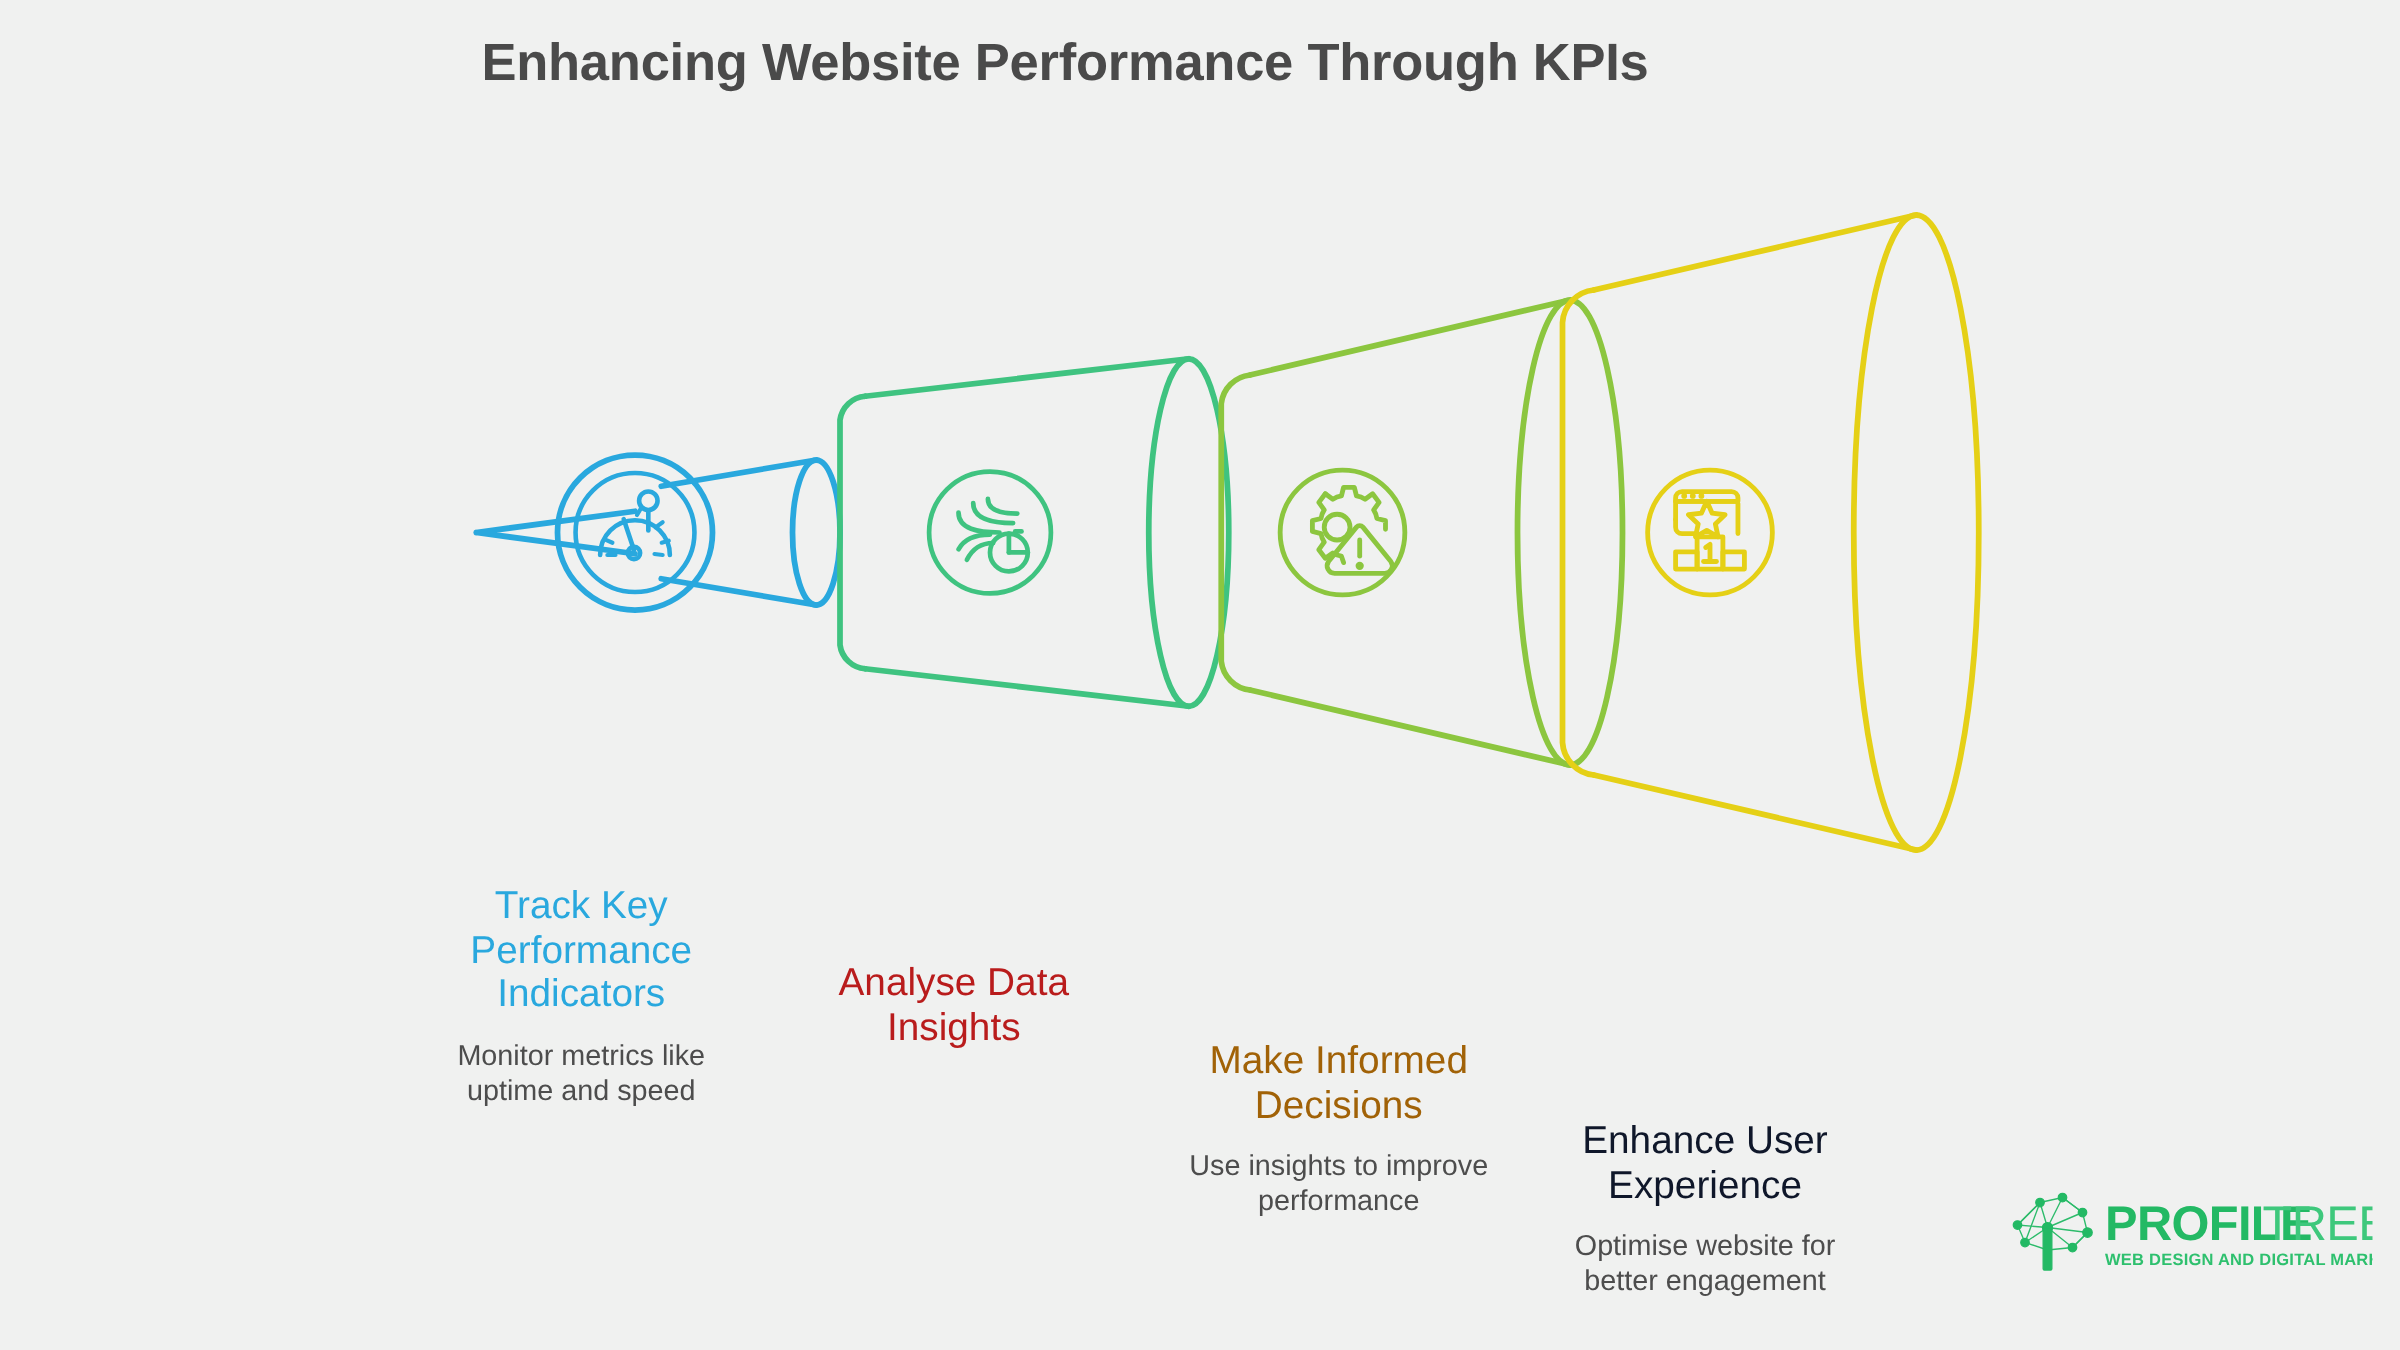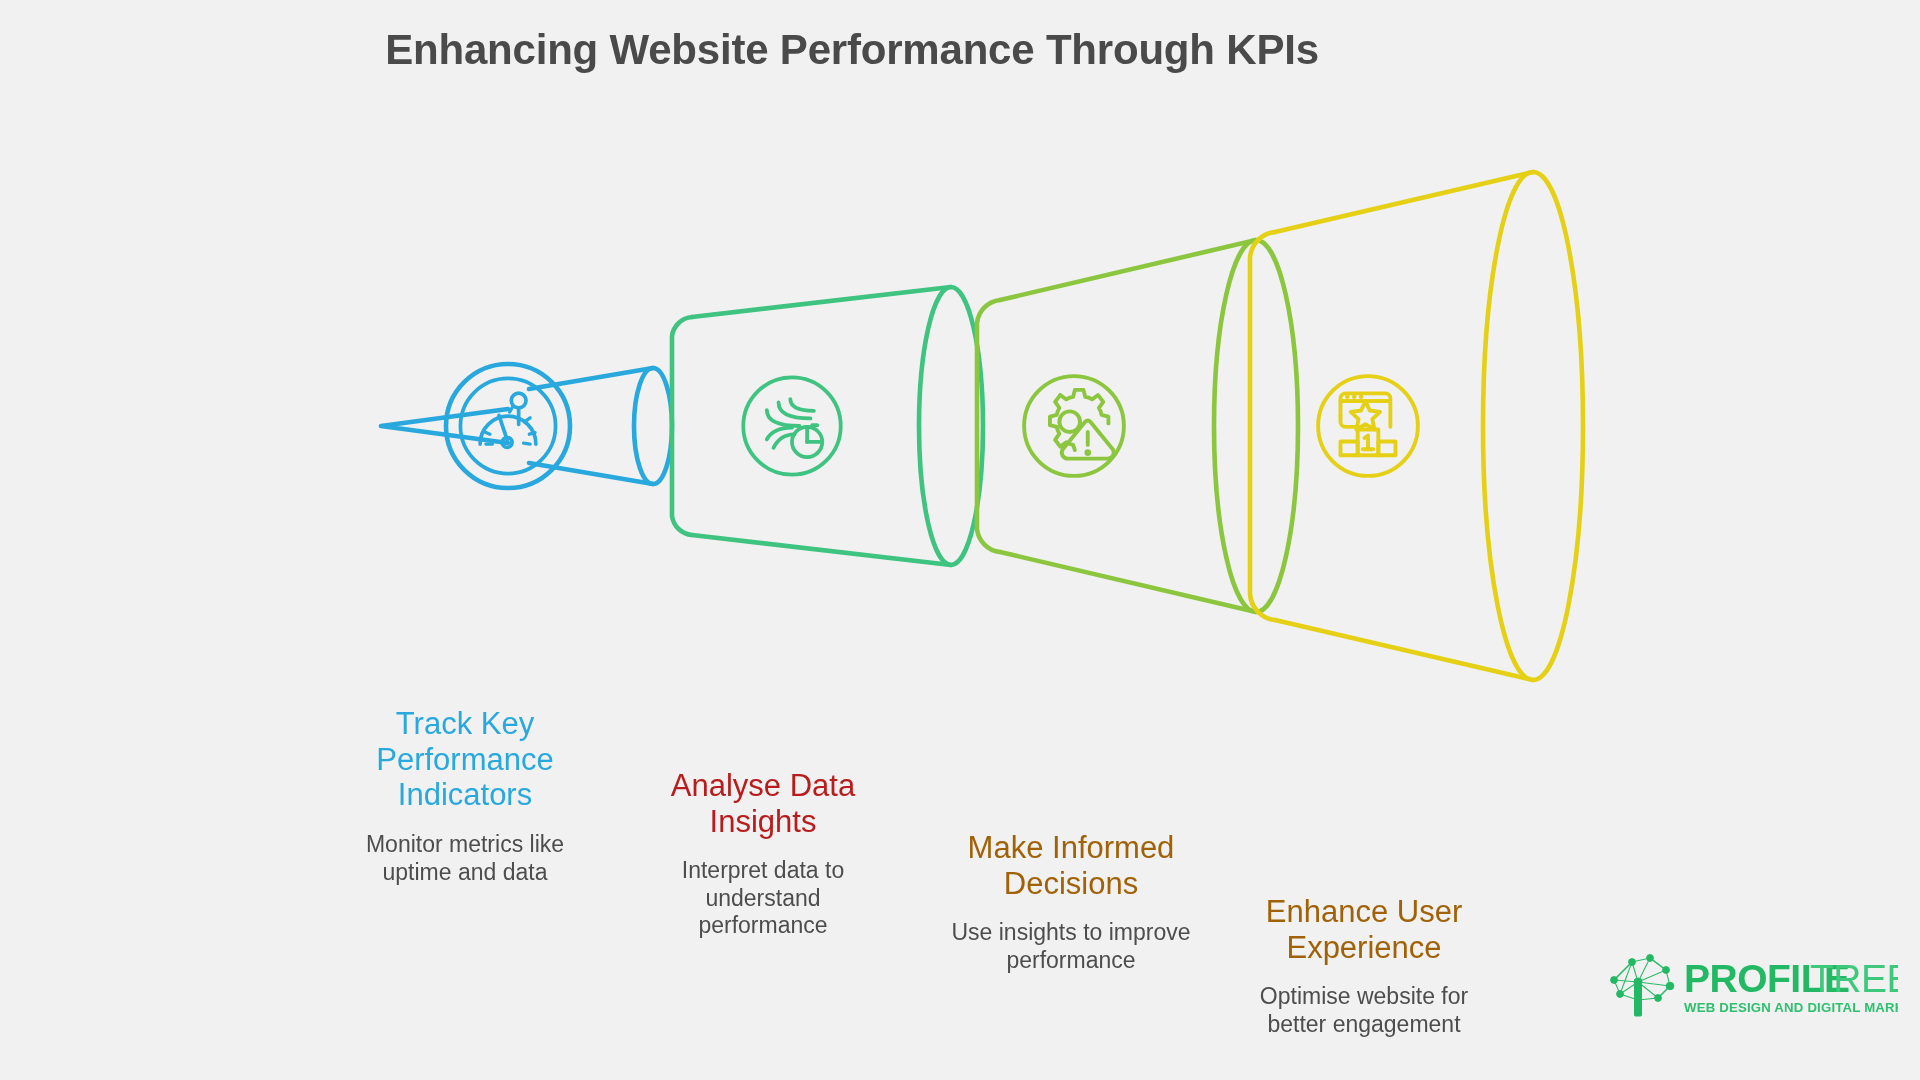--- a/index.html
+++ b/index.html
@@ -187,35 +187,34 @@
       <path d="M 1275 232 L 1533 172 M 1275 620 L 1533 680"></path>
       <ellipse cx="1533" cy="426" rx="50" ry="254"></ellipse>
     </g>
     <g transform="translate(1368,426) scale(0.86)">
       <use href="#ic-award" fill="#e5d016" stroke="#e5d016"></use>
     </g>
   </svg>
 
   <div class="caption-block" id="cap-0">
     <div class="caption-title" style="color:#29a8de">Track Key Performance Indicators</div>
-    <div class="caption-desc">Monitor metrics like uptime and data</div>
+    <div class="caption-desc">Monitor metrics like uptime and speed</div>
   </div>
 
   <div class="caption-block" id="cap-1">
     <div class="caption-title" style="color:#b91c1c">Analyse Data Insights</div>
-    <div class="caption-desc">Interpret data to understand performance</div>
   </div>
 
   <div class="caption-block" id="cap-2">
     <div class="caption-title" style="color:#a16207">Make Informed Decisions</div>
     <div class="caption-desc">Use insights to improve performance</div>
   </div>
 
   <div class="caption-block" id="cap-3">
-    <div class="caption-title" style="color:#a16207">Enhance User Experience</div>
+    <div class="caption-title" style="color:#0f172a">Enhance User Experience</div>
     <div class="caption-desc">Optimise website for better engagement</div>
   </div>
 
   <svg id="brand-logo" viewBox="0 0 300 78">
     <g fill="#23b964" stroke="#23b964">
       <g stroke-width="1.1" fill="none" opacity="0.95">
         <path d="M16 32 L34 14 L52 10 L68 22 L72 38 L60 50 L40 52 L22 46 Z"></path>
         <path d="M34 14 L40 34 M52 10 L40 34 M68 22 L40 34 M16 32 L40 34 M72 38 L40 34 M60 50 L40 34 M22 46 L40 34"></path>
         <path d="M34 14 L22 46 M52 10 L68 22 M16 32 L34 14 M60 50 L72 38"></path>
       </g>

